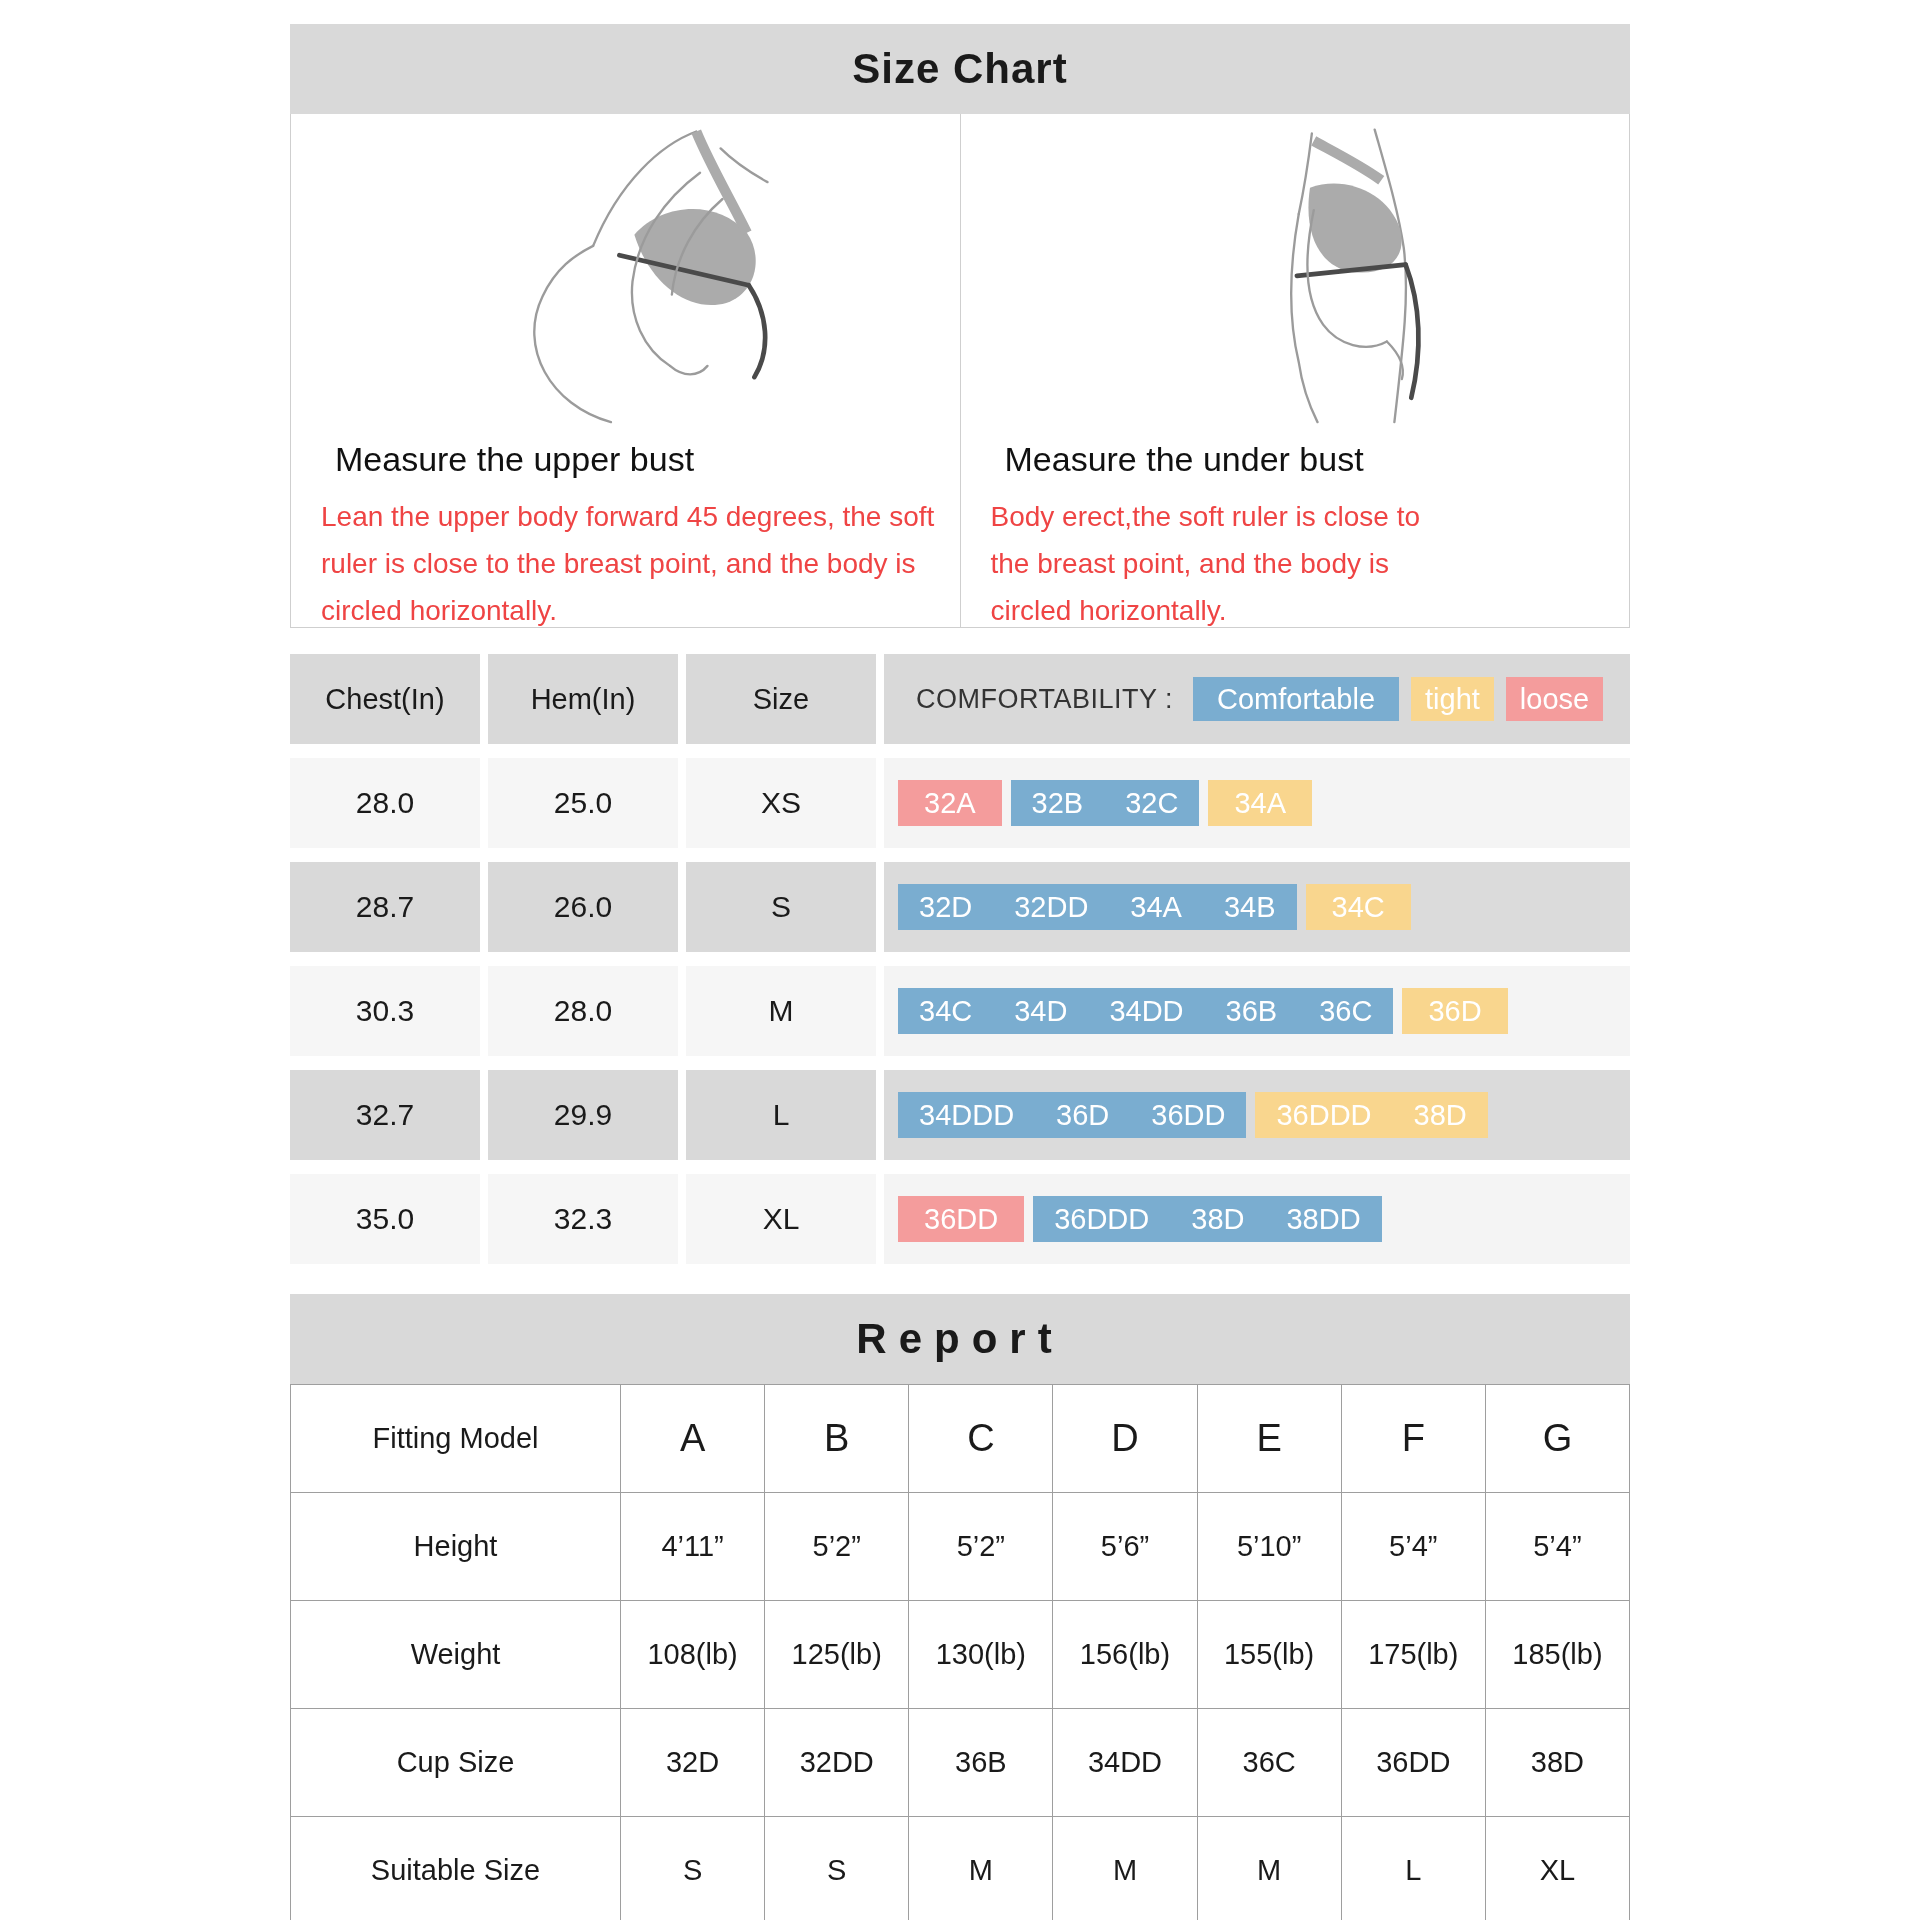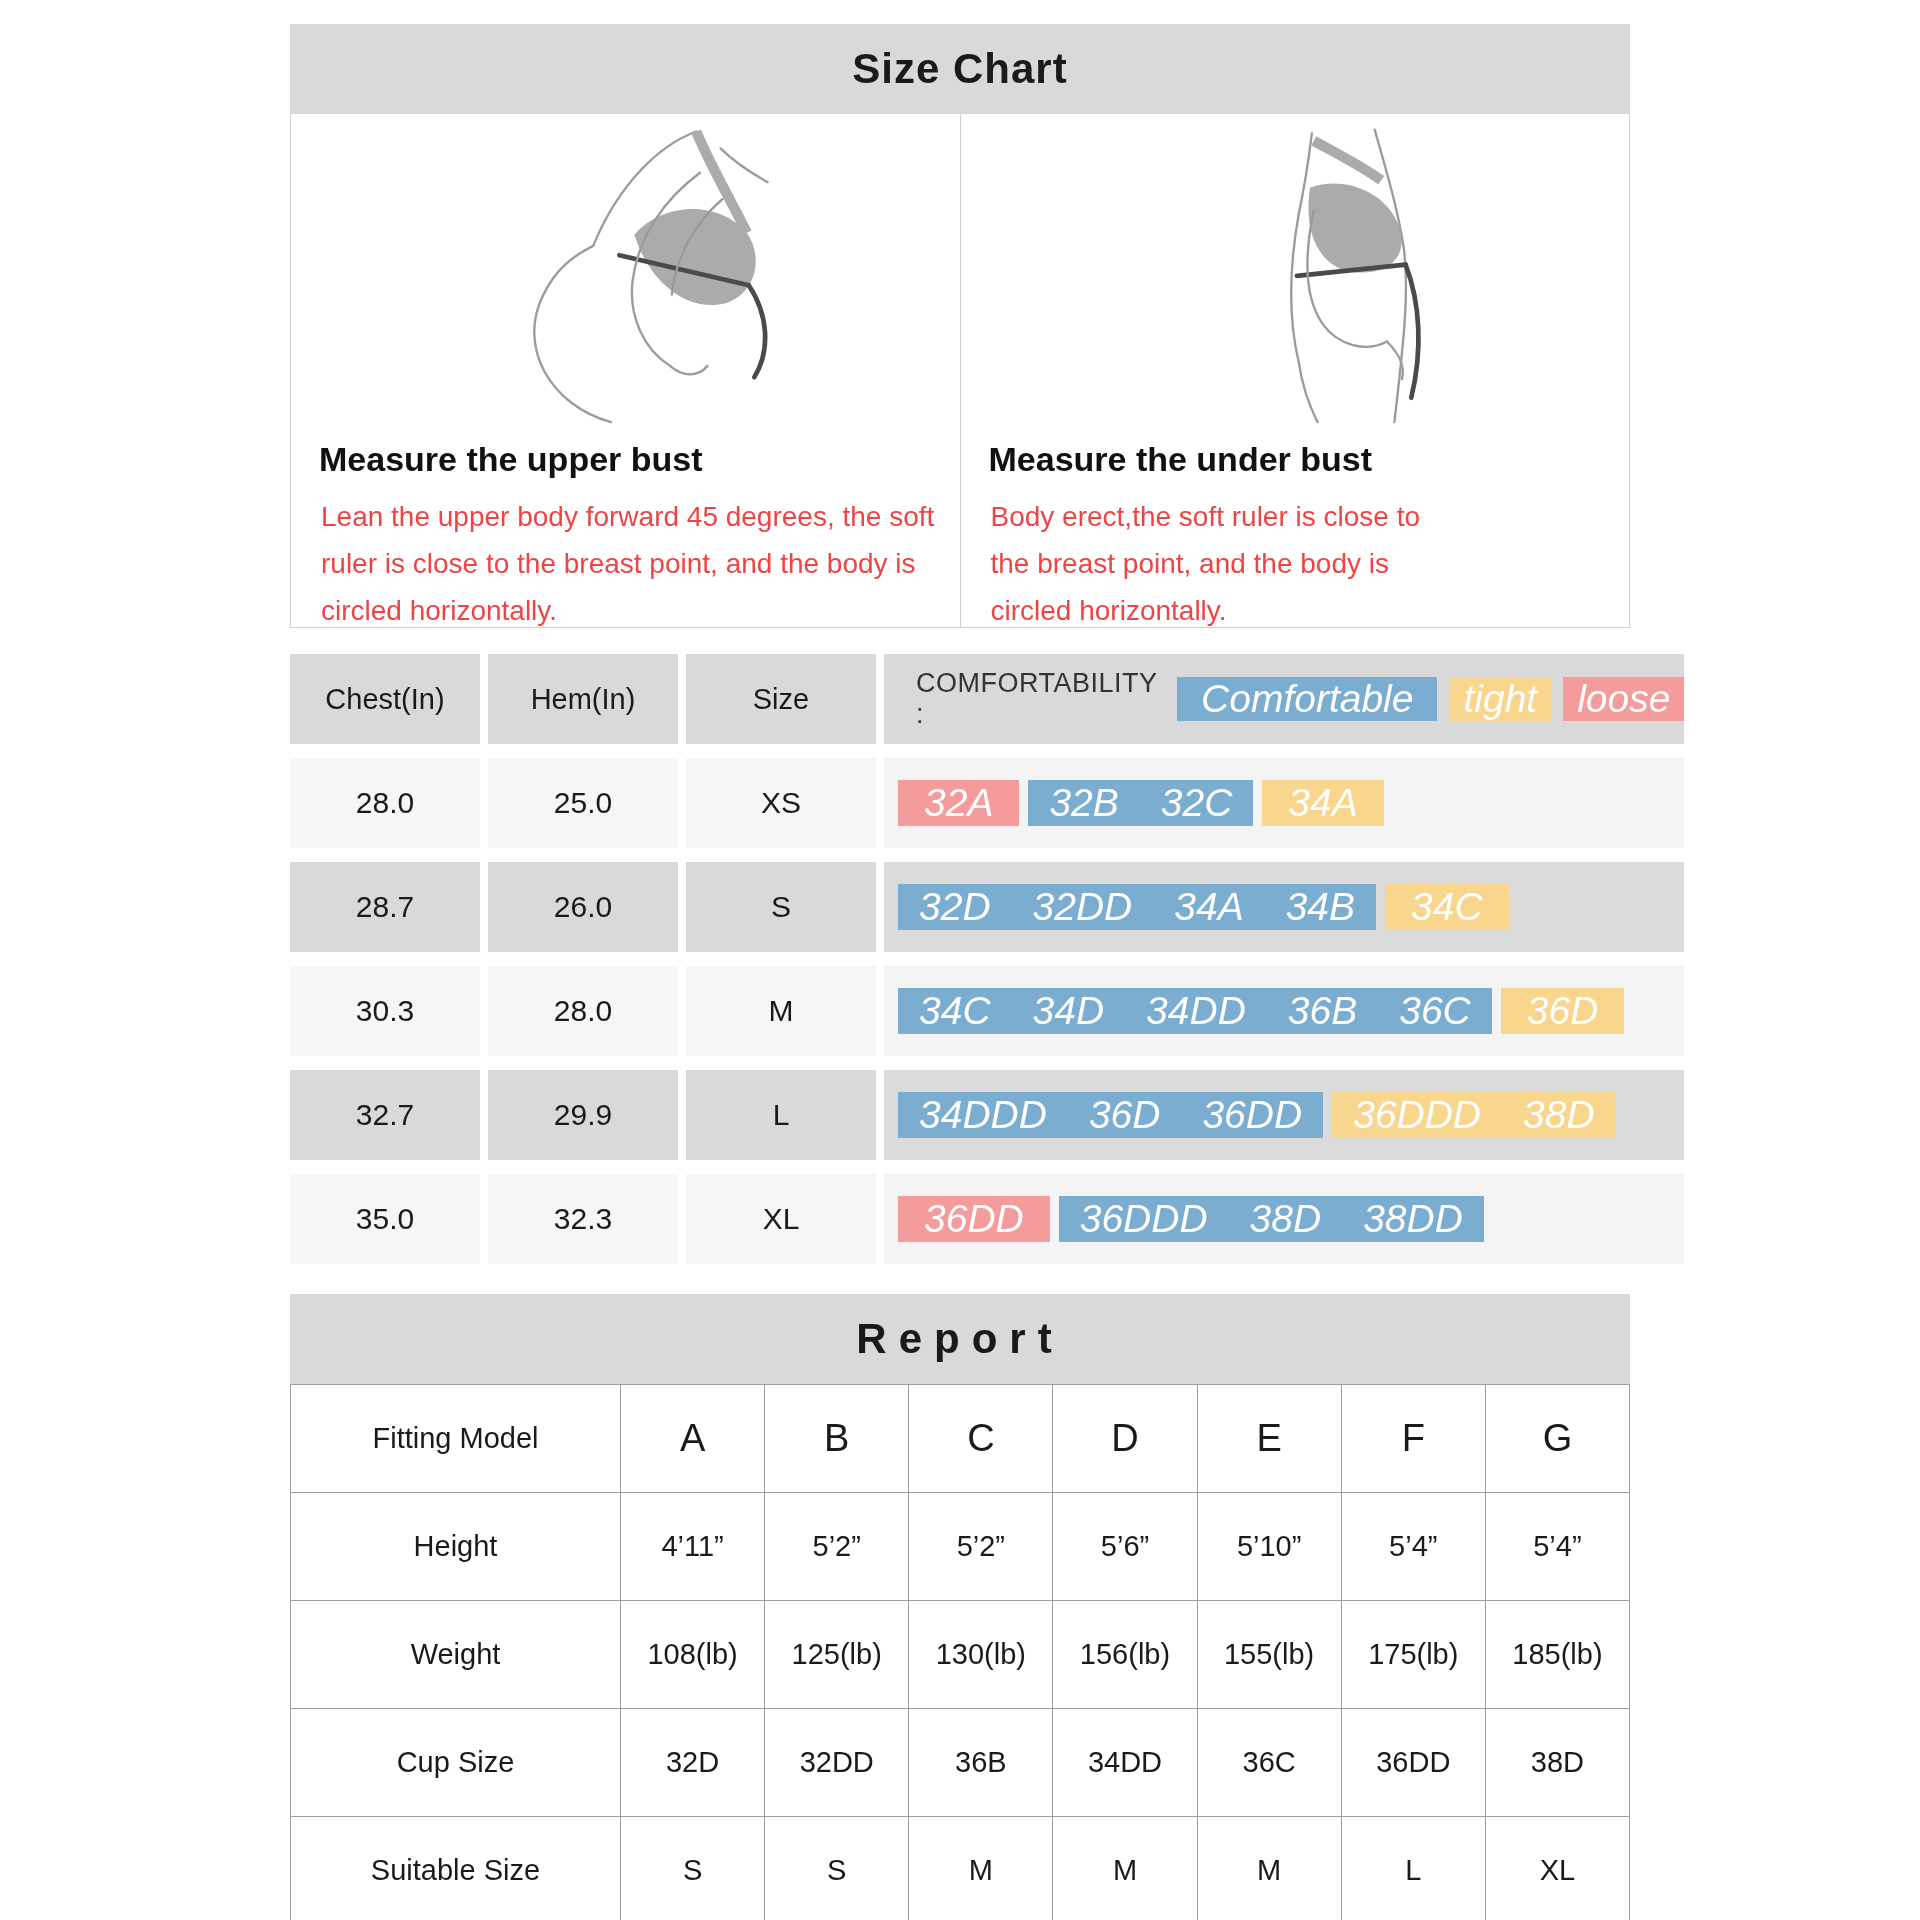--- a/index.html
+++ b/index.html
@@ -9,40 +9,40 @@
   
   .banner{height:90px;background:#d9d9d9;display:flex;align-items:center;justify-content:center;
           font-size:42px;font-weight:bold;letter-spacing:1px;}
   .banner.report-banner{letter-spacing:12px;margin-top:30px;}
 
   
   .panels{display:flex;border:1px solid #cfcfcf;border-top:none;height:514px;box-sizing:border-box;}
   .panel{flex:1;box-sizing:border-box;padding:4px 0 0 0;}
   .panel.left{border-right:1px solid #cfcfcf;}
   .figure-wrap{height:308px;display:flex;align-items:flex-start;justify-content:center;padding-top:6px;}
-  .panel-title{font-size:34px;font-weight:bold;margin:8px 0 14px 28px;color:#111;}
+  .panel-title{font-size:34px;font-weight:normal;margin:8px 0 14px 44px;color:#111;}
   .panel-desc{font-size:28px;line-height:47px;margin-left:30px;color:#ef4444;}
   .panel.left  .panel-desc{width:625px;}
   .panel.right .panel-desc{width:470px;}
 
   
   .size-grid{margin-top:26px;display:grid;grid-template-columns:190px 190px 190px 1fr;
              column-gap:8px;row-gap:14px;}
   .cell{height:90px;display:flex;align-items:center;justify-content:center;font-size:30px;}
   .cell.head{background:#d9d9d9;font-size:29px;}
   .cell.gray{background:#d9d9d9;}
   .cell.light{background:#f6f6f6;}
   .cell.comfort{justify-content:flex-start;padding-left:14px;box-sizing:border-box;}
   .cell.comfort.light{background:#f4f4f4;}
   .cell.comfort.gray{background:#dbdbdb;}
 
   .legend{display:flex;align-items:center;gap:12px;padding-left:18px;}
   .legend-label{font-size:27px;color:#333;letter-spacing:.5px;margin-right:8px;}
   .pill{color:#ffffff;display:inline-flex;align-items:center;justify-content:center;
-        height:46px;font-size:39px;font-style:italic;}
+        height:46px;font-size:29px;}
   .pill.comfortable{background:#7aadd0;}
   .pill.tight{background:#f9d68e;}
   .pill.loose{background:#f49c9c;}
   .legend .pill{height:44px;padding:0 14px;}
   .legend .pill.comfortable{padding:0 24px;}
 
   .badges{display:flex;gap:9px;}
   .badges .pill span{padding:0 21px;}
   .badges .pill.one span{padding:0 26px;}
 

